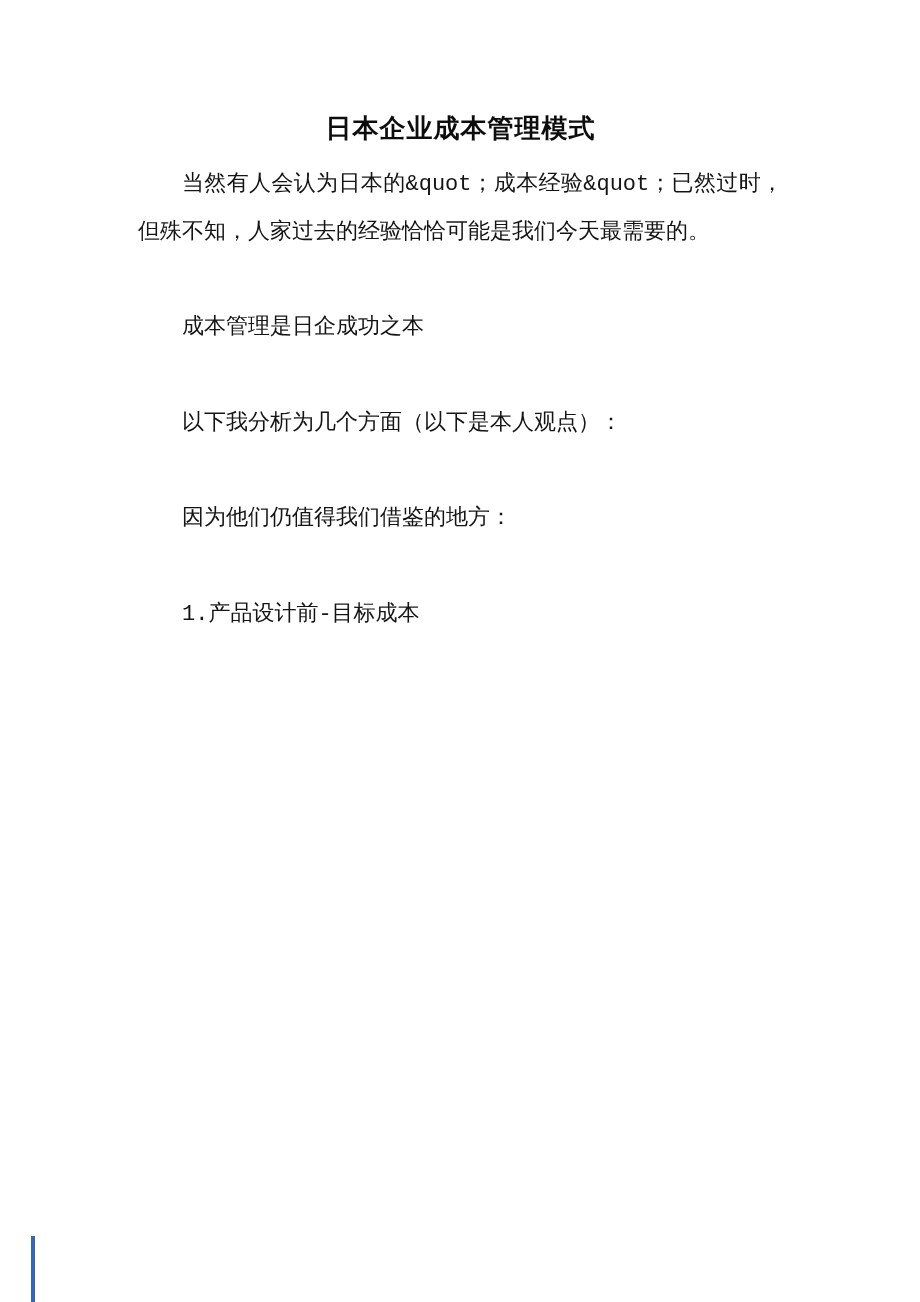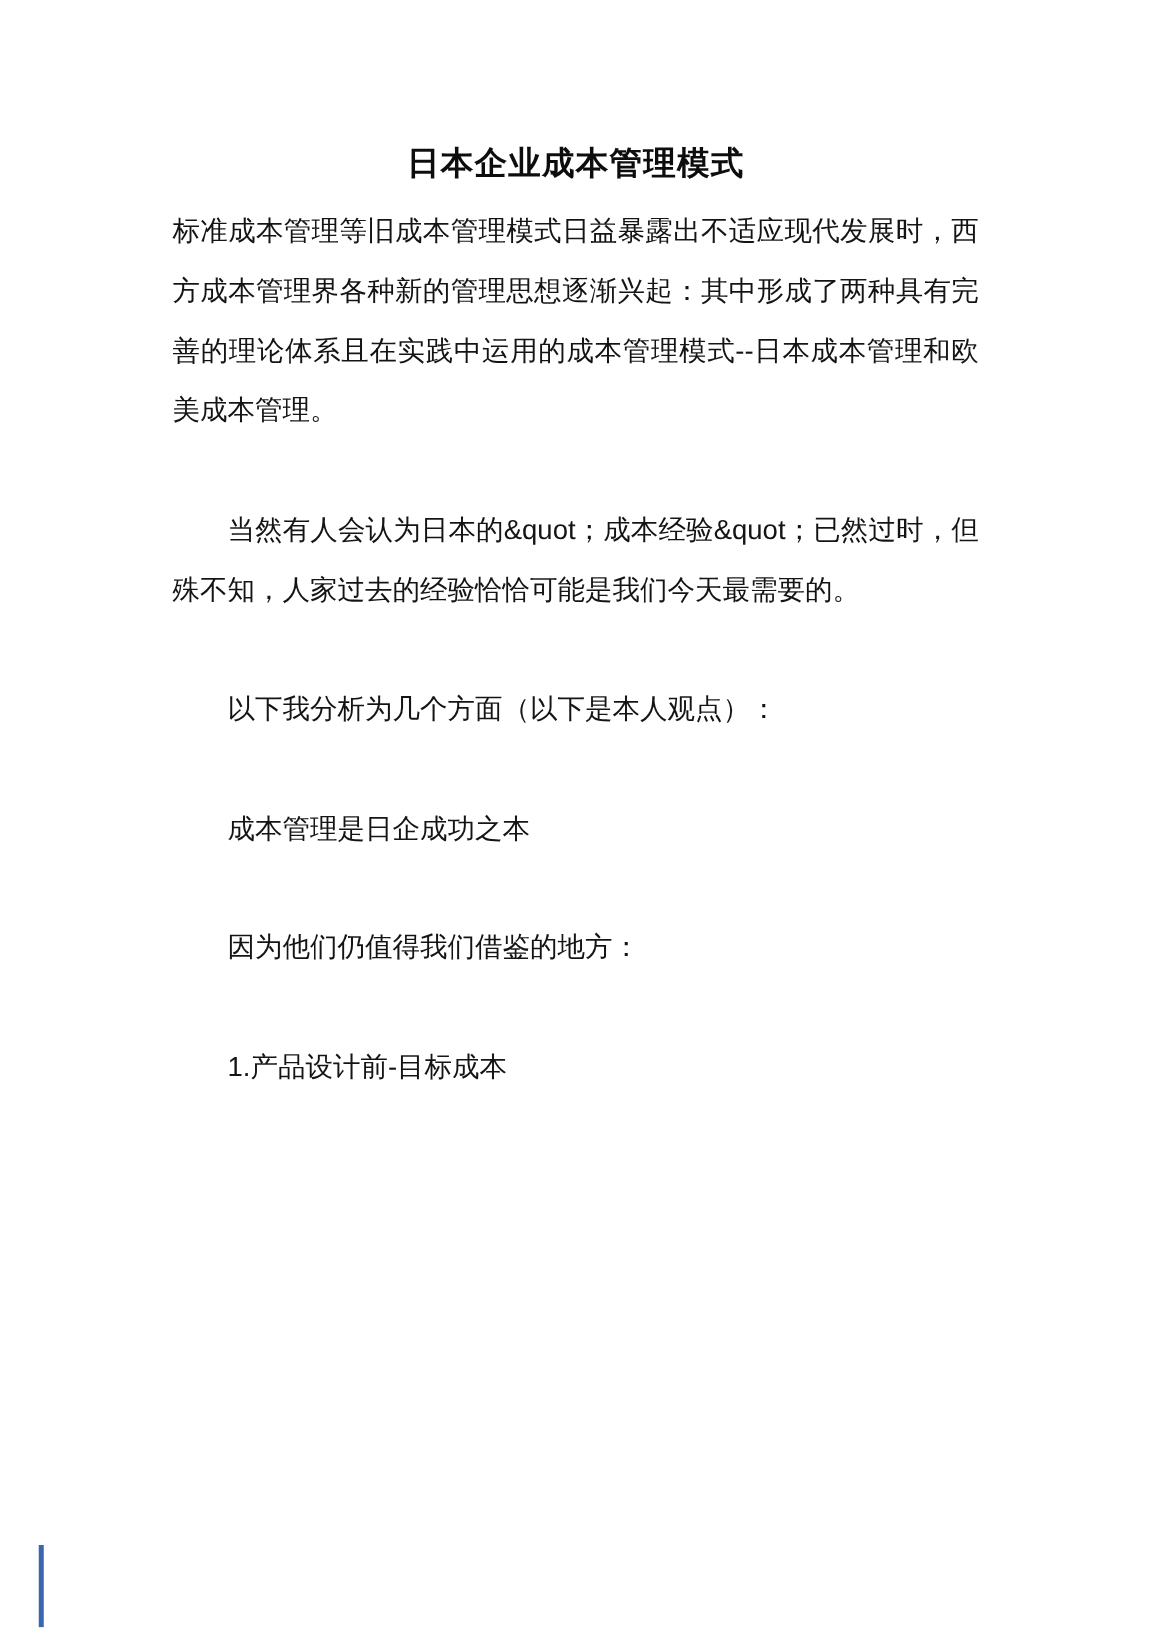--- a/index.html
+++ b/index.html
@@ -6,21 +6,21 @@
     margin: 0;
     padding: 0;
     background: #ffffff;
   }
   .page {
     position: relative;
     width: 920px;
     height: 1302px;
     background: #ffffff;
     overflow: hidden;
-    font-family: Liberation Sans, sans-serif;
+    font-family: Liberation Mono, monospace;
     color: #121212;
   }
   .content {
     position: absolute;
     left: 138px;
     top: 107px;
     width: 645px;
   }
   h1.doc-title {
     margin: 0 0 8px 0;
@@ -55,28 +55,27 @@
     background: #3a66b0;
   }
 </style>
 </head>
 <body>
 
 <div class="page">
   <div class="content">
     <h1 class="doc-title">日本企业成本管理模式</h1>
 
-    <p class="para">标准成本管理等旧成本管理模式日益暴露出不适应现代发展时，西方成本管理界各种新的管理思想逐渐兴起：其中形成了两种具有完善的理论体系且在实践中运用的成本管理模式--日本成本管理和欧美成本管理。</p>
 
 
     <p class="para indent">当然有人会认为日本的&amp;quot；成本经验&amp;quot；已然过时，但殊不知，人家过去的经验恰恰可能是我们今天最需要的。</p>
 
+    <p class="para indent">成本管理是日企成功之本</p>
+
     <p class="para indent">以下我分析为几个方面（以下是本人观点）：</p>
-
-    <p class="para indent">成本管理是日企成功之本</p>
 
     <p class="para indent">因为他们仍值得我们借鉴的地方：</p>
 
     <p class="para indent">1.产品设计前-目标成本</p>
   </div>
 
   <div class="edge-mark" style="background-color: rgb(58, 102, 176);"></div>
 </div>
 
 </body></html>

